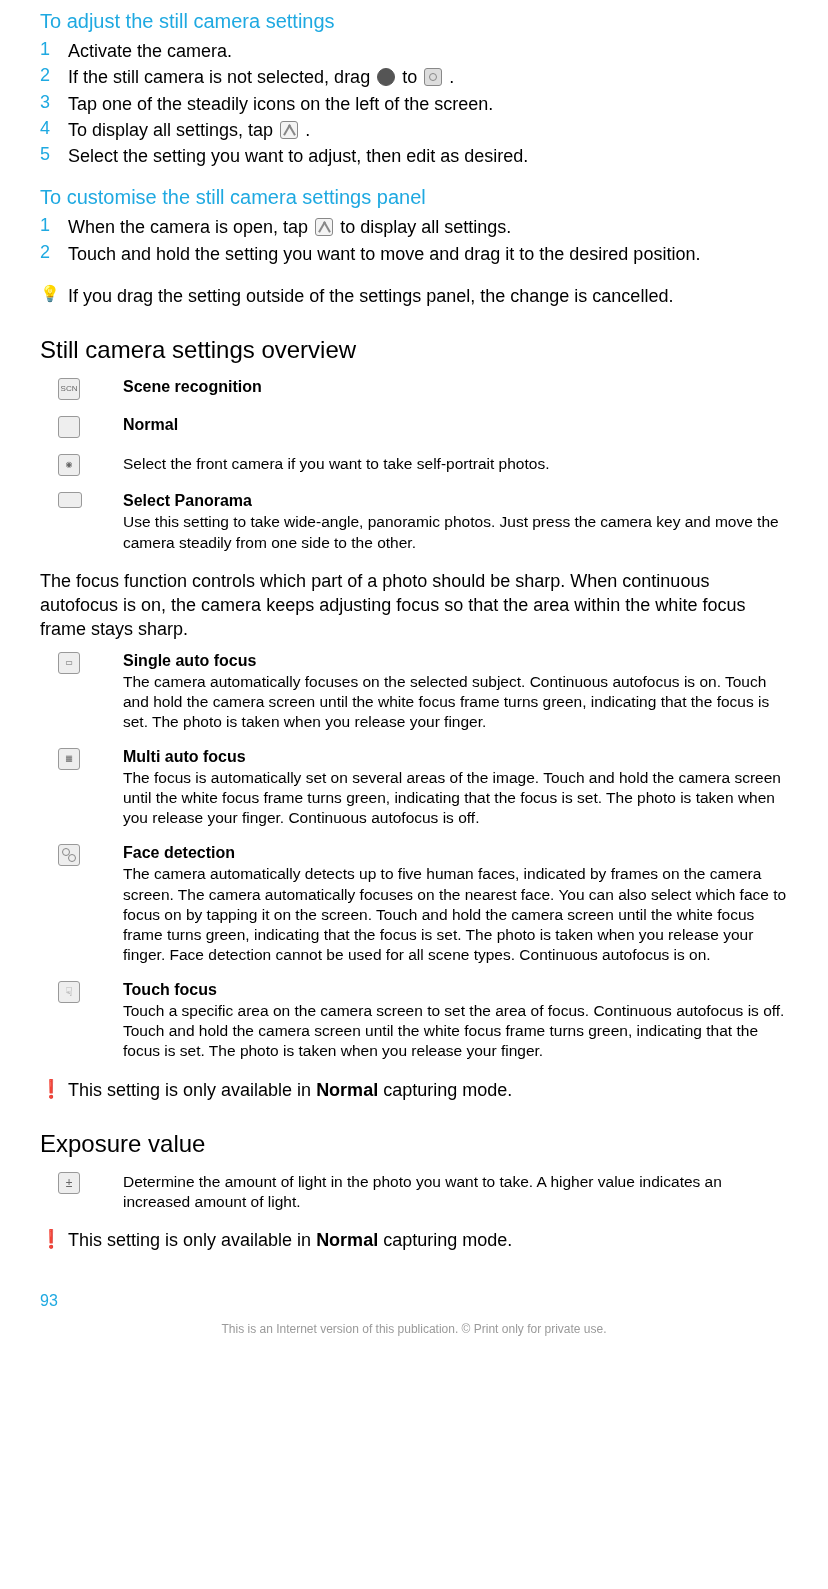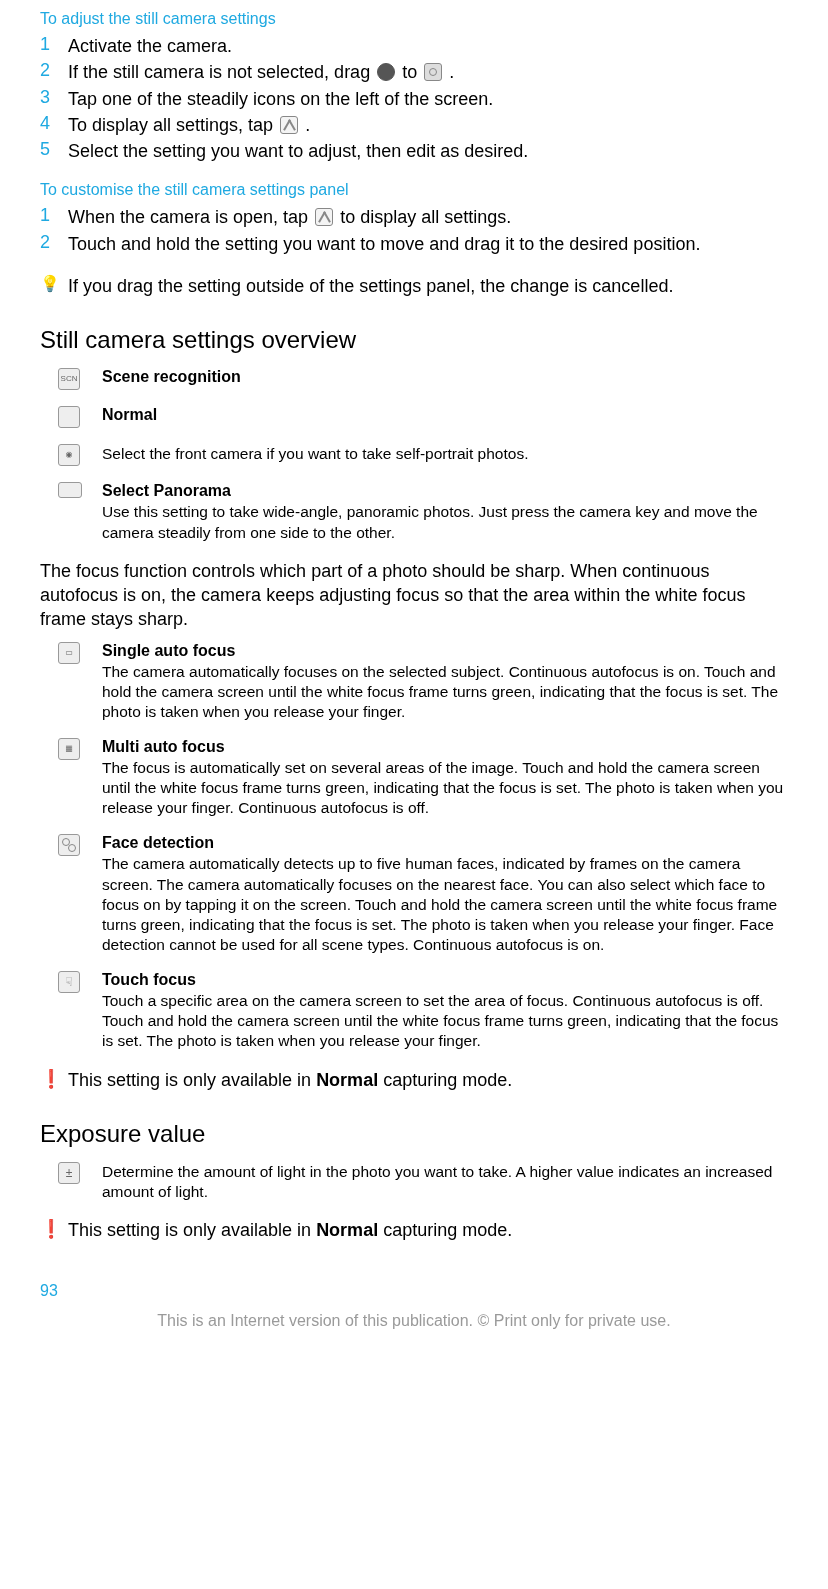--- a/index.html
+++ b/index.html
@@ -1,19 +1,19 @@
 <!DOCTYPE html>
 <html><head>
 <meta charset="utf-8">
 <style>
   * { box-sizing: border-box; margin: 0; padding: 0; }
   html, body { width: 828px; background: #fff; font-family: Arial, Helvetica, sans-serif; color: #000; }
   .page { width: 828px; min-height: 1589px; padding: 0 40px 20px 40px; position: relative; }
   .h2 { font-size: 24px; font-weight: 400; margin: 8px 0 18px 0; }
-  .h3 { font-size: 16px; color: #1fa9e1; font-weight: 400; margin: 10px 0 6px 0; }
+  .h3 { font-size: 20px; color: #1fa9e1; font-weight: 400; margin: 10px 0 6px 0; }
   .h2b { font-size: 24px; font-weight: 400; margin: 28px 0 14px 0; }
 
   .ol { margin: 0 0 18px 0; }
   .ol-row { display: flex; align-items: flex-start; margin: 2px 0; }
   .ol-num { width: 28px; flex: 0 0 28px; text-align: left; color: #1fa9e1; font-size: 18px; }
   .ol-text { flex: 1; font-size: 18px; line-height: 1.35; }
 
   .inline-icon {
     display: inline-block; vertical-align: -3px; width: 18px; height: 18px;
     border: 1px solid #888; border-radius: 3px; background: #eee; margin: 0 2px;
@@ -45,31 +45,31 @@
   .def-icon .ic.faces { position:relative; }
   .def-icon .ic.faces::before, .def-icon .ic.faces::after {
     content:""; position:absolute; width:6px; height:6px; border:1px solid #888; border-radius:50%;
   }
   .def-icon .ic.faces::before { left:3px; top:3px; }
   .def-icon .ic.faces::after { right:3px; bottom:3px; }
   .def-icon .ic.touch { position:relative; }
   .def-icon .ic.touch::after { content:"☟"; font-size:12px; color:#888; }
   .def-icon .ic.ev::after { content:"±"; font-size:12px; color:#666; }
 
-  .def-body { flex:1; }
+  .def-body { flex:1;margin-left:21px; }
   .def-title { font-size:16px; font-weight:700; margin-bottom:2px; }
   .def-desc { font-size:15.5px; color:#000; line-height:1.3; }
 
   .intro { font-size:18px; line-height:1.35; margin-bottom: 10px; }
 
   .note-normal { font-size:18px; }
   .note-normal .b { font-weight:700; }
 
   .page-num { color:#1fa9e1; font-size:16px; margin-top: 40px; }
-  .footer { text-align:center; color:#9a9a9a; font-size:16px; margin-top: 12px; }
+  .footer { text-align:center; color:#9a9a9a; font-size:12px; margin-top: 12px; }
 </style>
 </head>
 <body>
 
 <div class="page">
 
 
   <div class="h3">To adjust the still camera settings</div>
   <div class="ol">
     <div class="ol-row">

